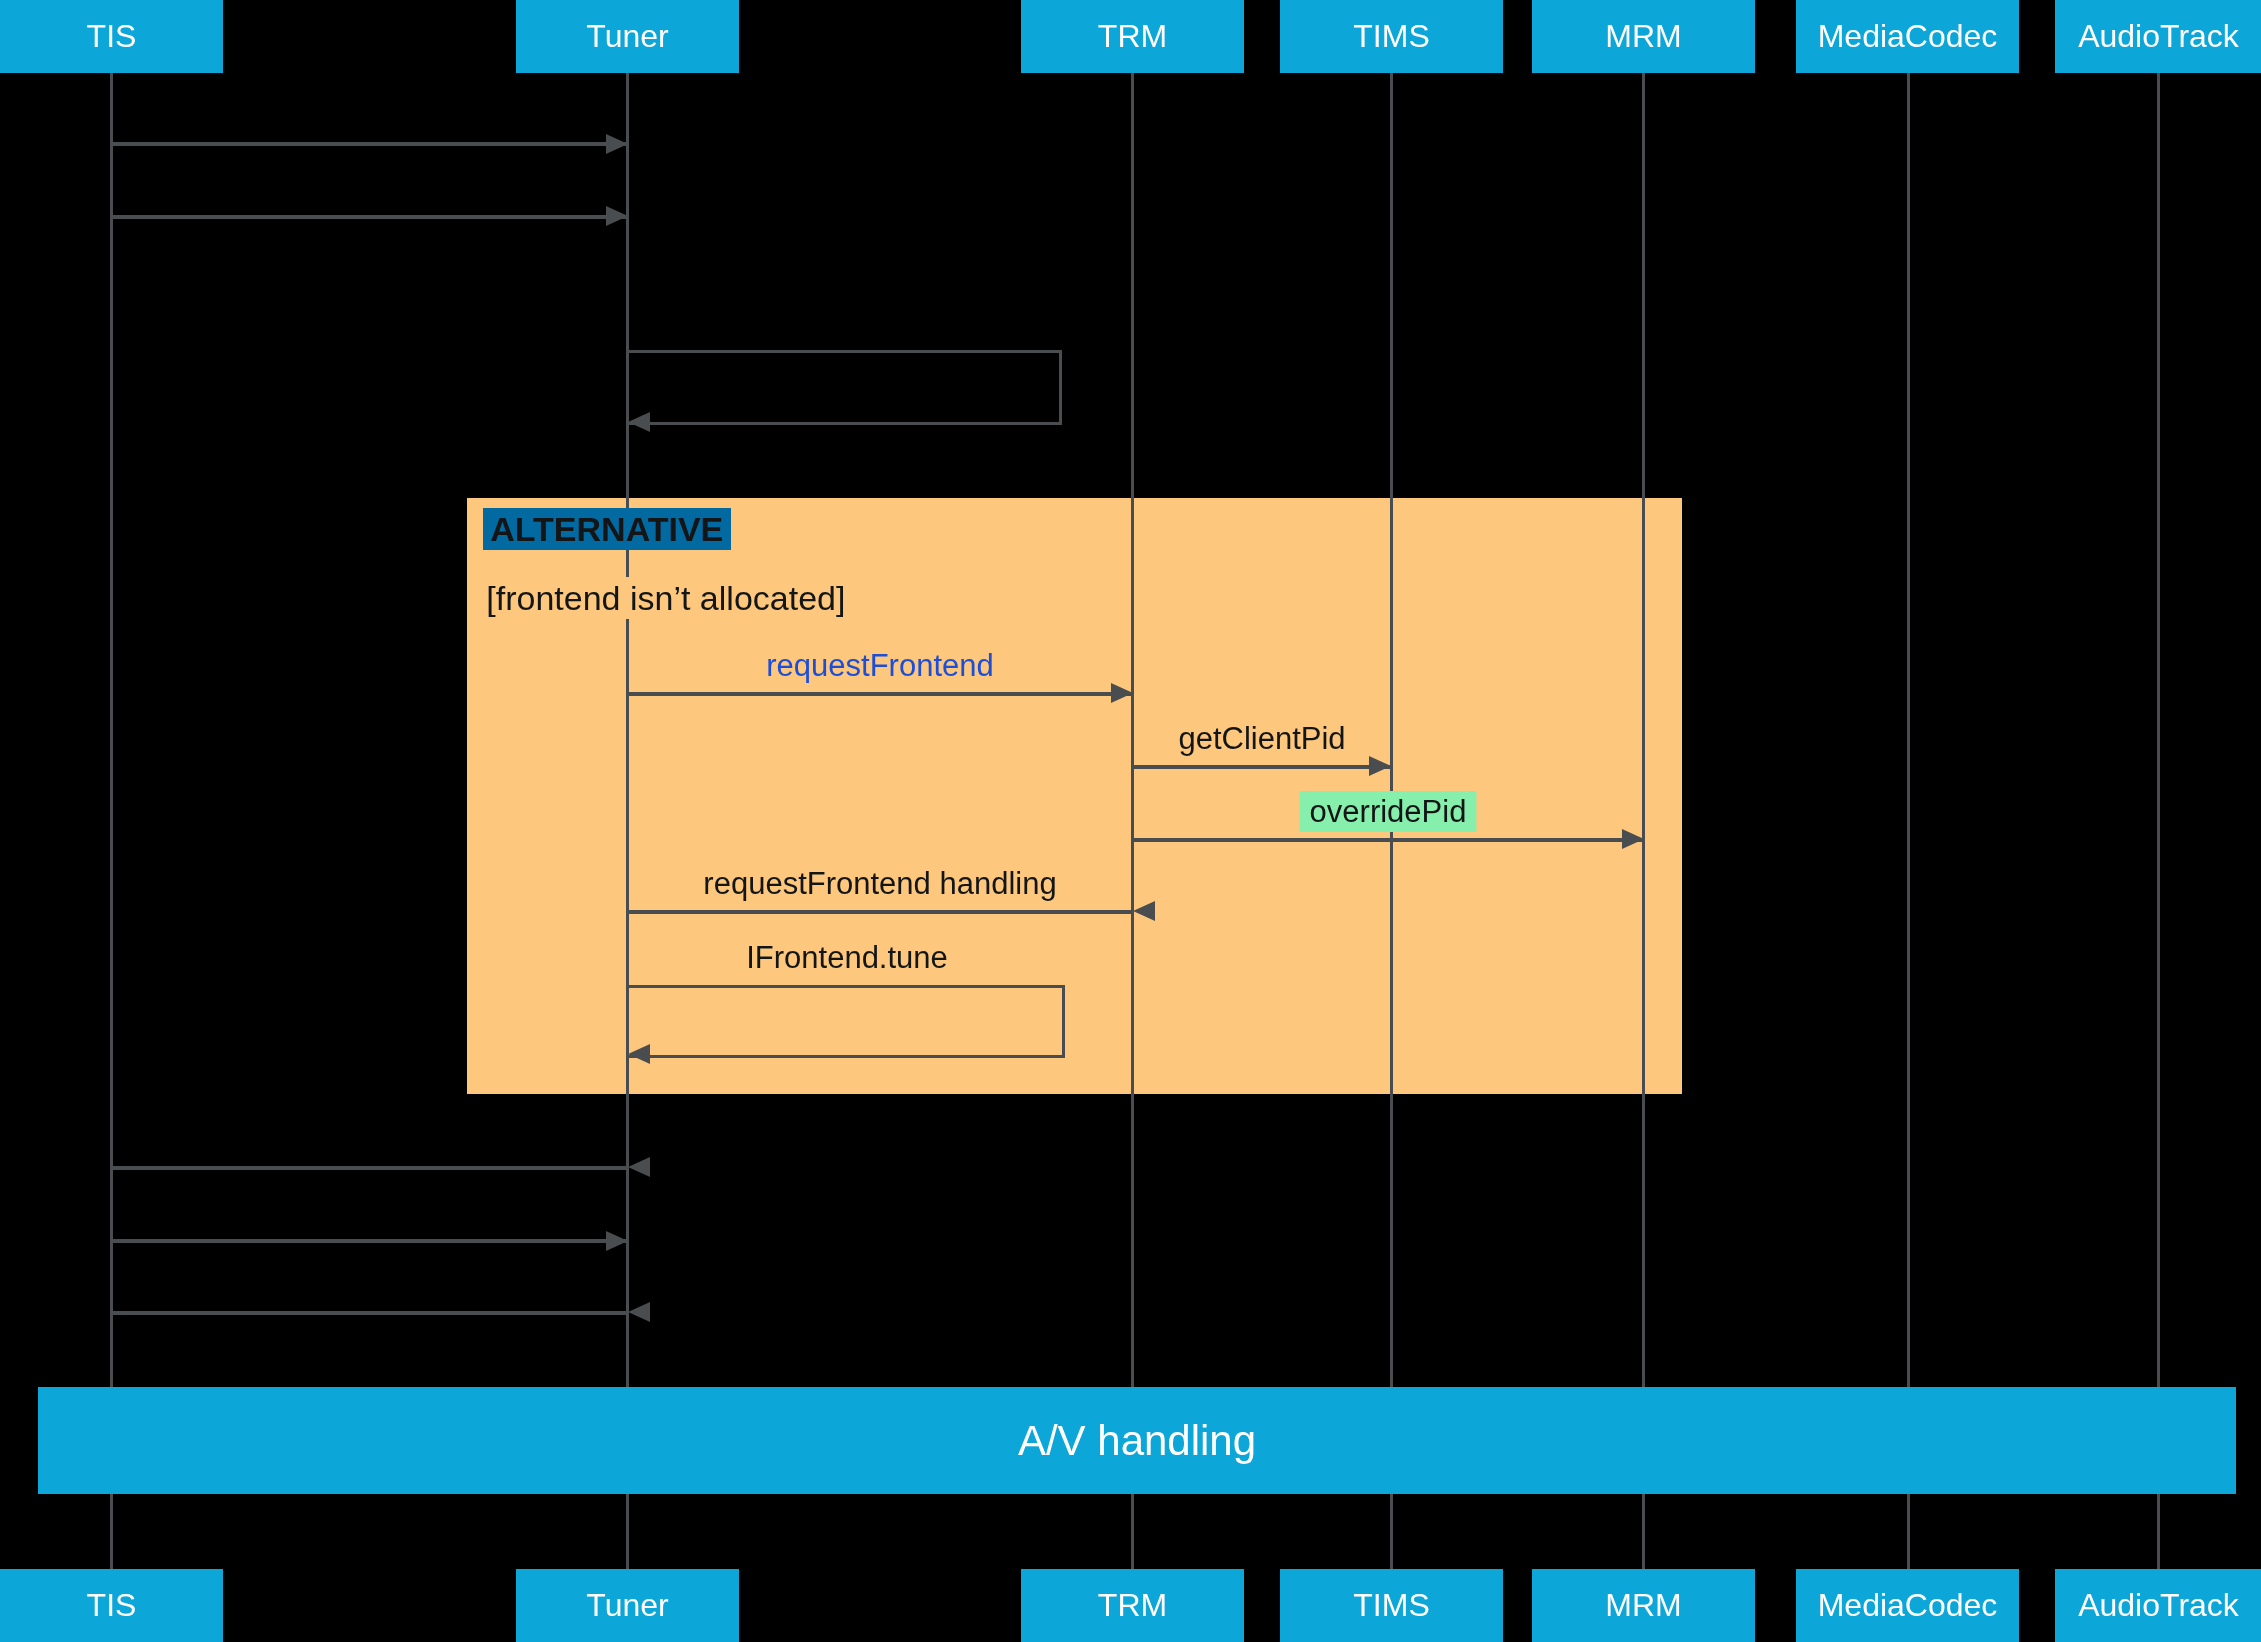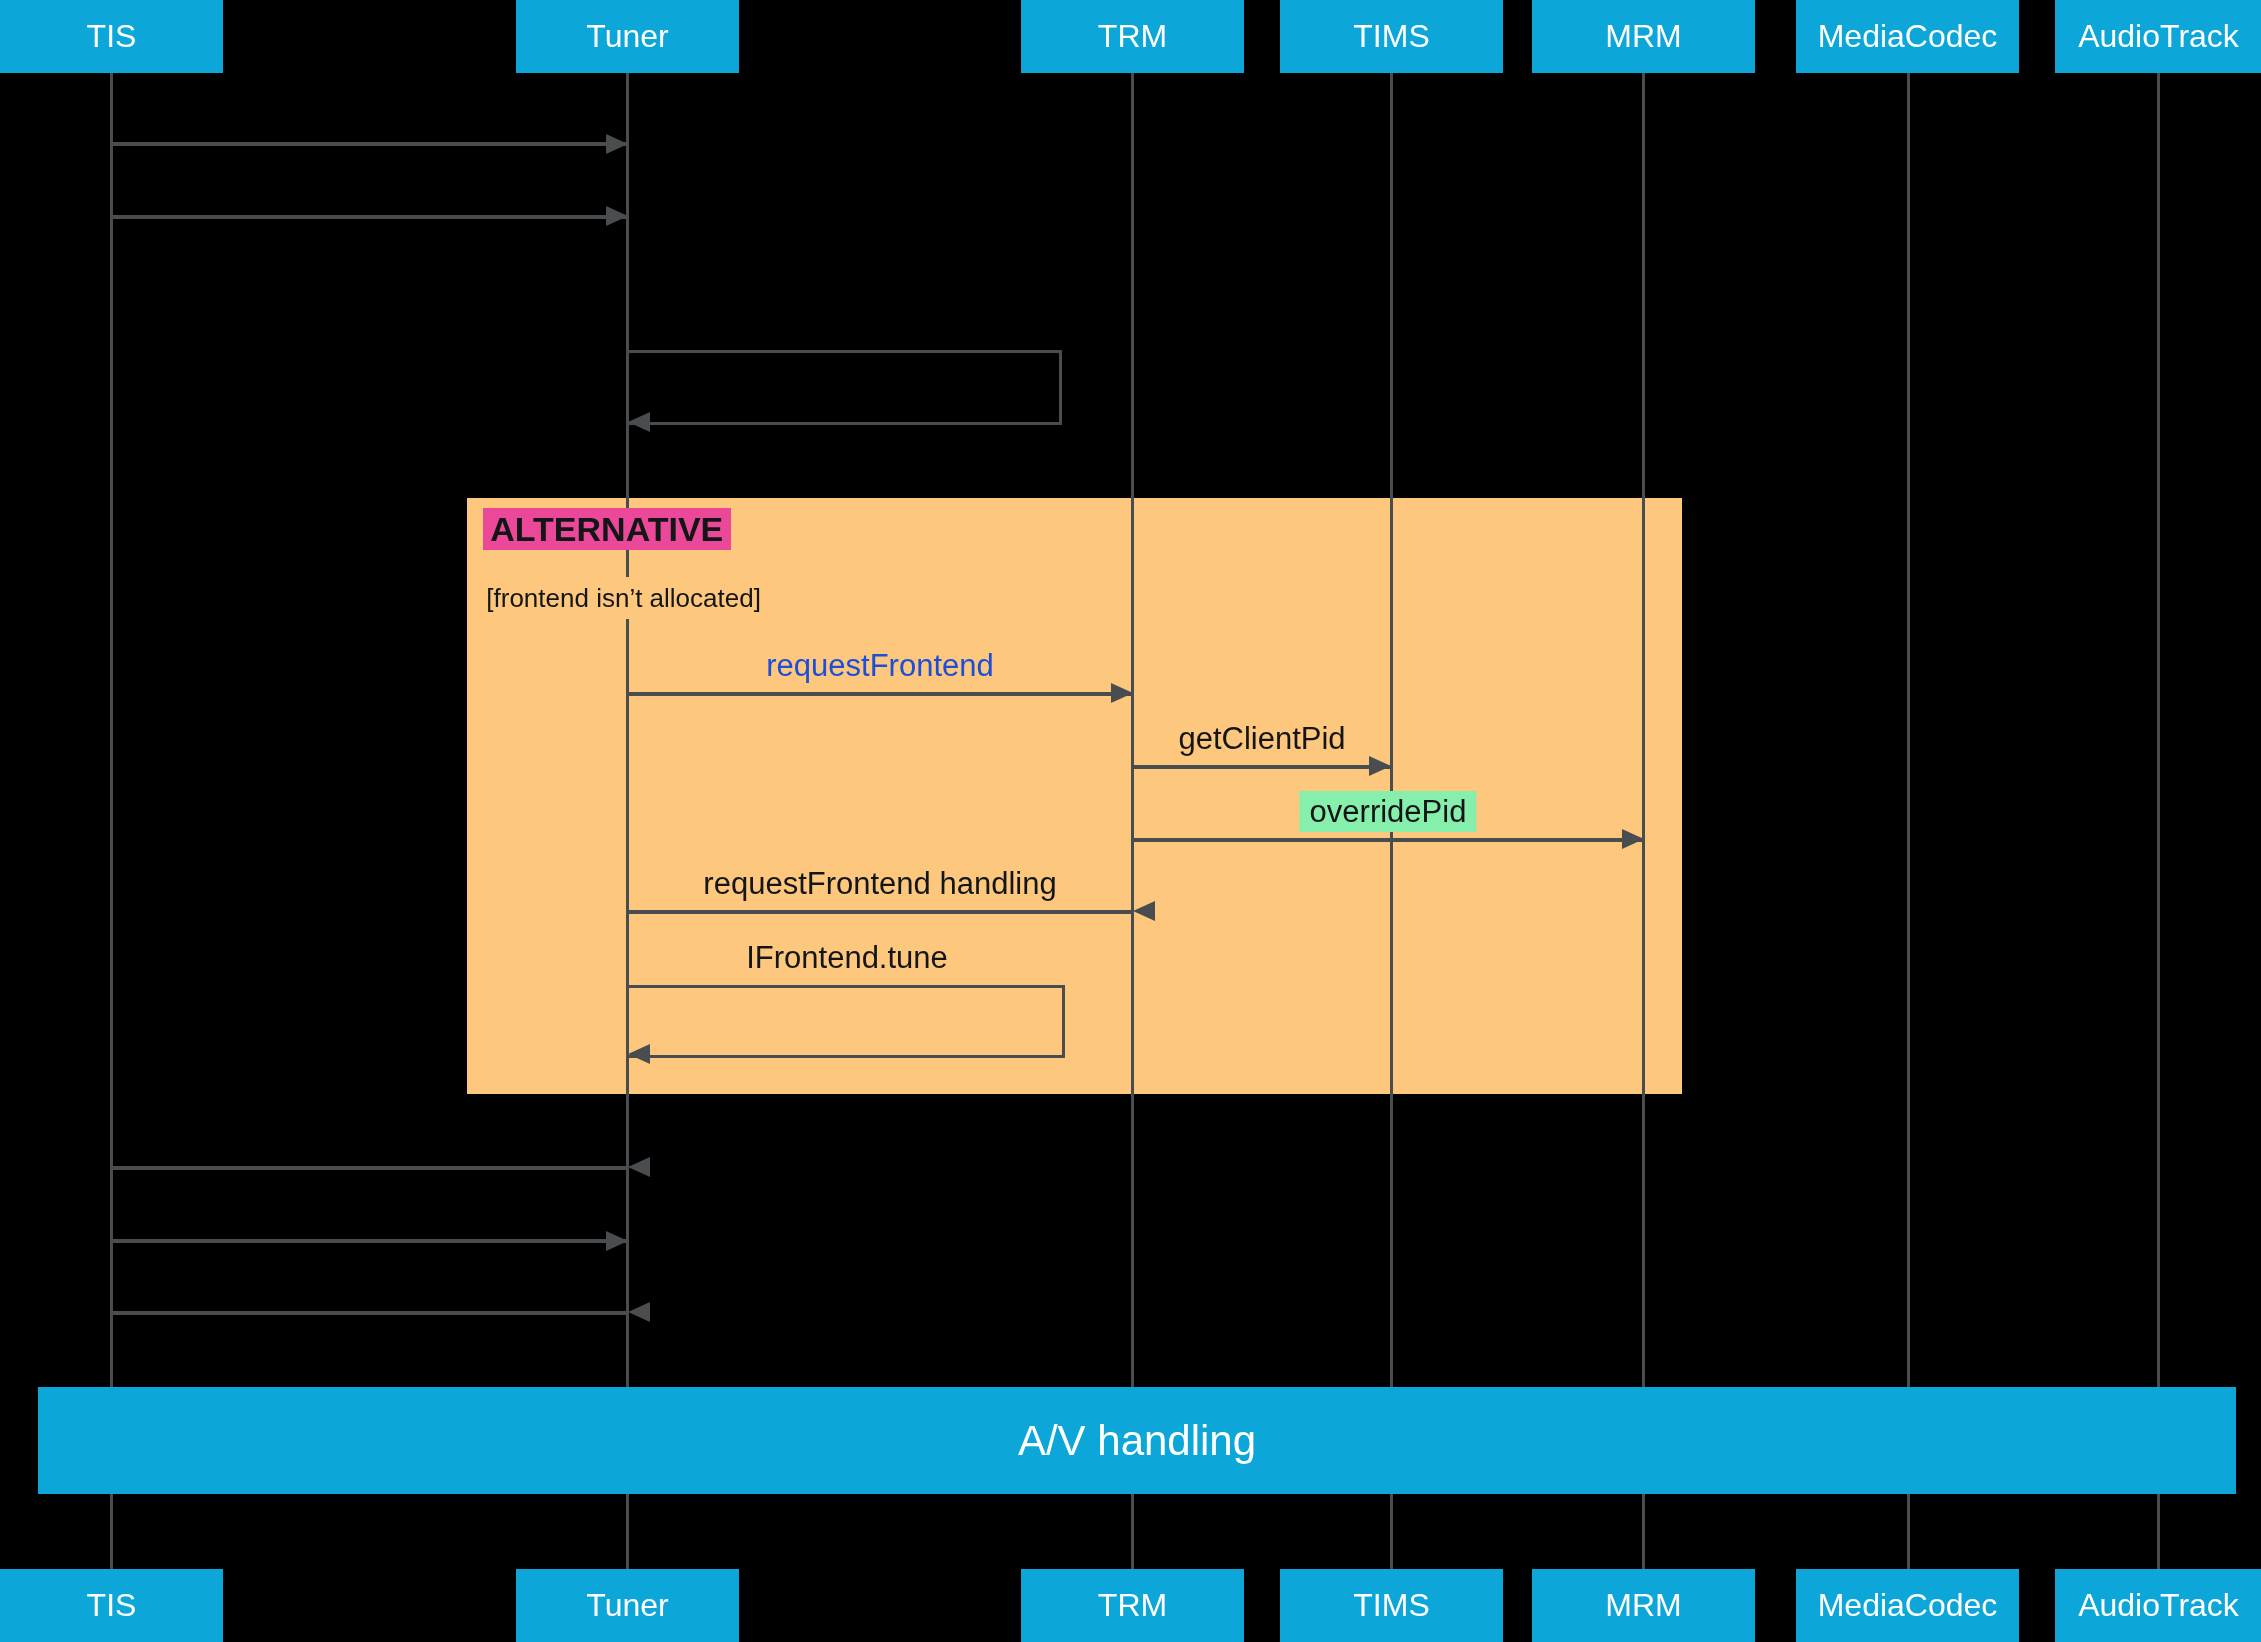--- a/index.html
+++ b/index.html
@@ -28,21 +28,21 @@
     z-index: 4;
     font-size: 34px;
     font-weight: bold;
     line-height: 42px;
     padding: 0 7.3px;
     white-space: nowrap;
   }
   .alt-guard {
     position: absolute;
     z-index: 4;
-    font-size: 26px;
+    font-size: 34px;
     line-height: 42px;
     padding: 0 7.3px;
     white-space: nowrap;
   }
   .arrow {
     position: absolute;
     height: 3.6px;
     z-index: 3;
   }
   .arrowhead {
@@ -89,21 +89,21 @@
 
 <div id="diagram">
     <div class="alt-block" style="left: 467px; top: 498px; width: 1215px; height: 596px; background: rgb(253, 200, 126);"></div>
     <div class="lifeline" style="left: 110px; top: 73px; height: 1496px; background: rgb(74, 77, 79);"></div>
     <div class="lifeline" style="left: 626px; top: 73px; height: 1496px; background: rgb(74, 77, 79);"></div>
     <div class="lifeline" style="left: 1131px; top: 73px; height: 1496px; background: rgb(74, 77, 79);"></div>
     <div class="lifeline" style="left: 1390px; top: 73px; height: 1496px; background: rgb(74, 77, 79);"></div>
     <div class="lifeline" style="left: 1642px; top: 73px; height: 1496px; background: rgb(74, 77, 79);"></div>
     <div class="lifeline" style="left: 1907px; top: 73px; height: 1496px; background: rgb(74, 77, 79);"></div>
     <div class="lifeline" style="left: 2157px; top: 73px; height: 1496px; background: rgb(74, 77, 79);"></div>
-    <div class="alt-title" style="left: 483px; top: 508px; background: #ec4899; color: rgb(19, 21, 23);">ALTERNATIVE</div>
+    <div class="alt-title" style="left: 483px; top: 508px; background: #0369a1; color: rgb(19, 21, 23);">ALTERNATIVE</div>
     <div class="alt-guard" style="left: 479px; top: 577px; background: rgb(253, 200, 126); color: rgb(19, 21, 23);">[frontend isn’t allocated]</div>
     <div class="arrow" style="left: 112px; top: 142px; width: 516px; background: rgb(74, 77, 79);"></div>
     <div class="arrowhead" style="left: 606px; top: 134px; border-left: 22px solid rgb(74, 77, 79);"></div>
     <div class="arrow" style="left: 112px; top: 215px; width: 516px; background: rgb(74, 77, 79);"></div>
     <div class="arrowhead" style="left: 606px; top: 206px; border-left: 22px solid rgb(74, 77, 79);"></div>
     <div class="arrow" style="left: 628px; top: 692px; width: 505px; background: rgb(74, 77, 79);"></div>
     <div class="arrowhead" style="left: 1111px; top: 683px; border-left: 22px solid rgb(74, 77, 79);"></div>
     <div class="msg-label" style="left: 880px; top: 645px; color: #1d4ed8; background: rgb(253, 200, 126);">requestFrontend</div>
     <div class="arrow" style="left: 1133px; top: 765px; width: 258px; background: rgb(74, 77, 79);"></div>
     <div class="arrowhead" style="left: 1369px; top: 756px; border-left: 22px solid rgb(74, 77, 79);"></div>

